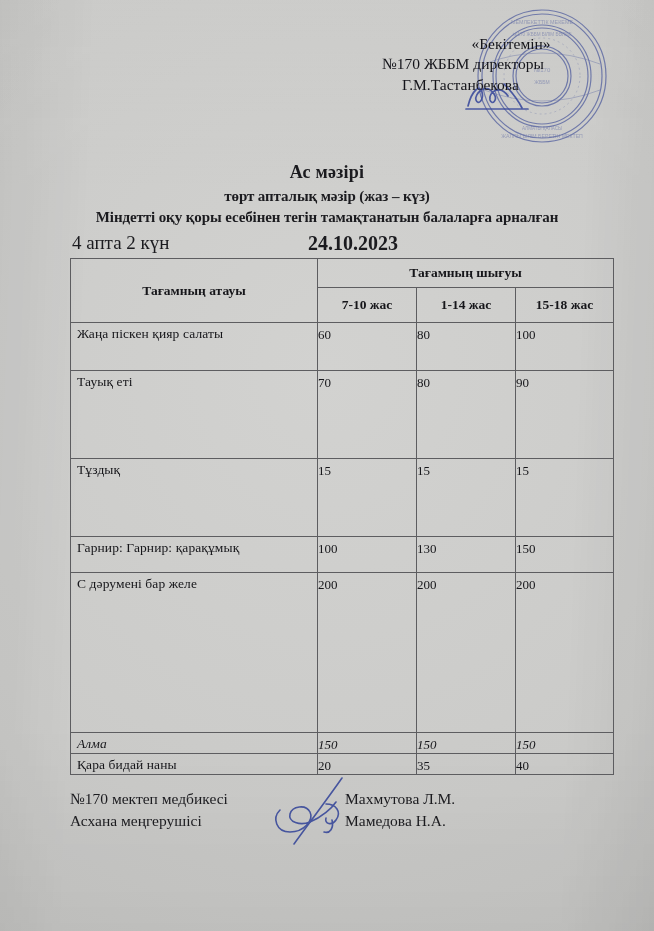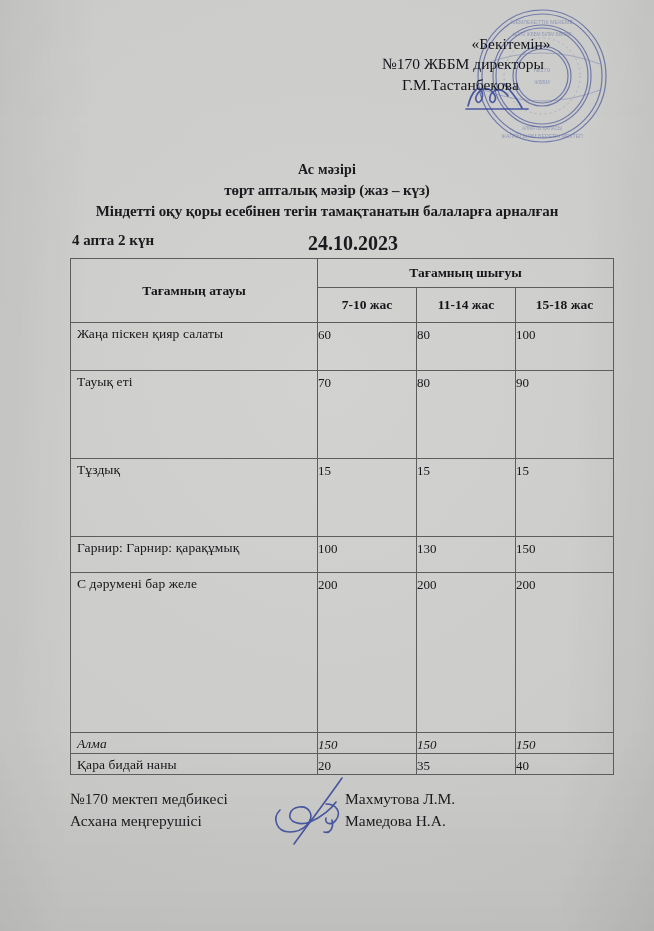--- a/index.html
+++ b/index.html
@@ -75,38 +75,38 @@
   .titles {
     position: absolute;
     top: 160px;
     left: 0;
     width: 654px;
     text-align: center;
     font-weight: bold;
     line-height: 1.42;
     z-index: 4;
   }
-  .title-main { font-size: 14px; letter-spacing: .2px; }
+  .title-main { font-size: 18px; letter-spacing: .2px; }
   .title-sub  { font-size: 15px; letter-spacing: -.1px; }
 
   
   .meta-row {
     position: absolute;
     top: 232px;
     left: 70px;
     width: 544px;
     height: 22px;
     z-index: 4;
   }
   .meta-day {
     position: absolute;
     left: 2px;
     top: 0;
-    font-size: 15px;
-    font-weight: bold;
+    font-size: 19px;
+    font-weight: normal;
   }
   .meta-date {
     position: absolute;
     left: 238px;
     top: 0;
     font-size: 20px;
     font-weight: bold;
   }
 
   
@@ -253,21 +253,21 @@
         <col class="c-b">
         <col class="c-c">
     </colgroup>
     <thead>
       <tr>
         <th class="th-name" rowspan="2">Тағамның атауы</th>
         <th class="th-group" colspan="3">Тағамның шығуы</th>
       </tr>
       <tr>
         <th class="th-age">7-10 жас</th>
-        <th class="th-age">11-14 жас</th>
+        <th class="th-age">1-14 жас</th>
         <th class="th-age">15-18 жас</th>
       </tr>
     </thead>
     <tbody id="menu-body">
         <tr style="height: 48px;">
           <td class="dish">Жаңа піскен қияр салаты</td>
           <td class="amount">60</td>
           <td class="amount">80</td>
           <td class="amount">100</td>
         </tr>

